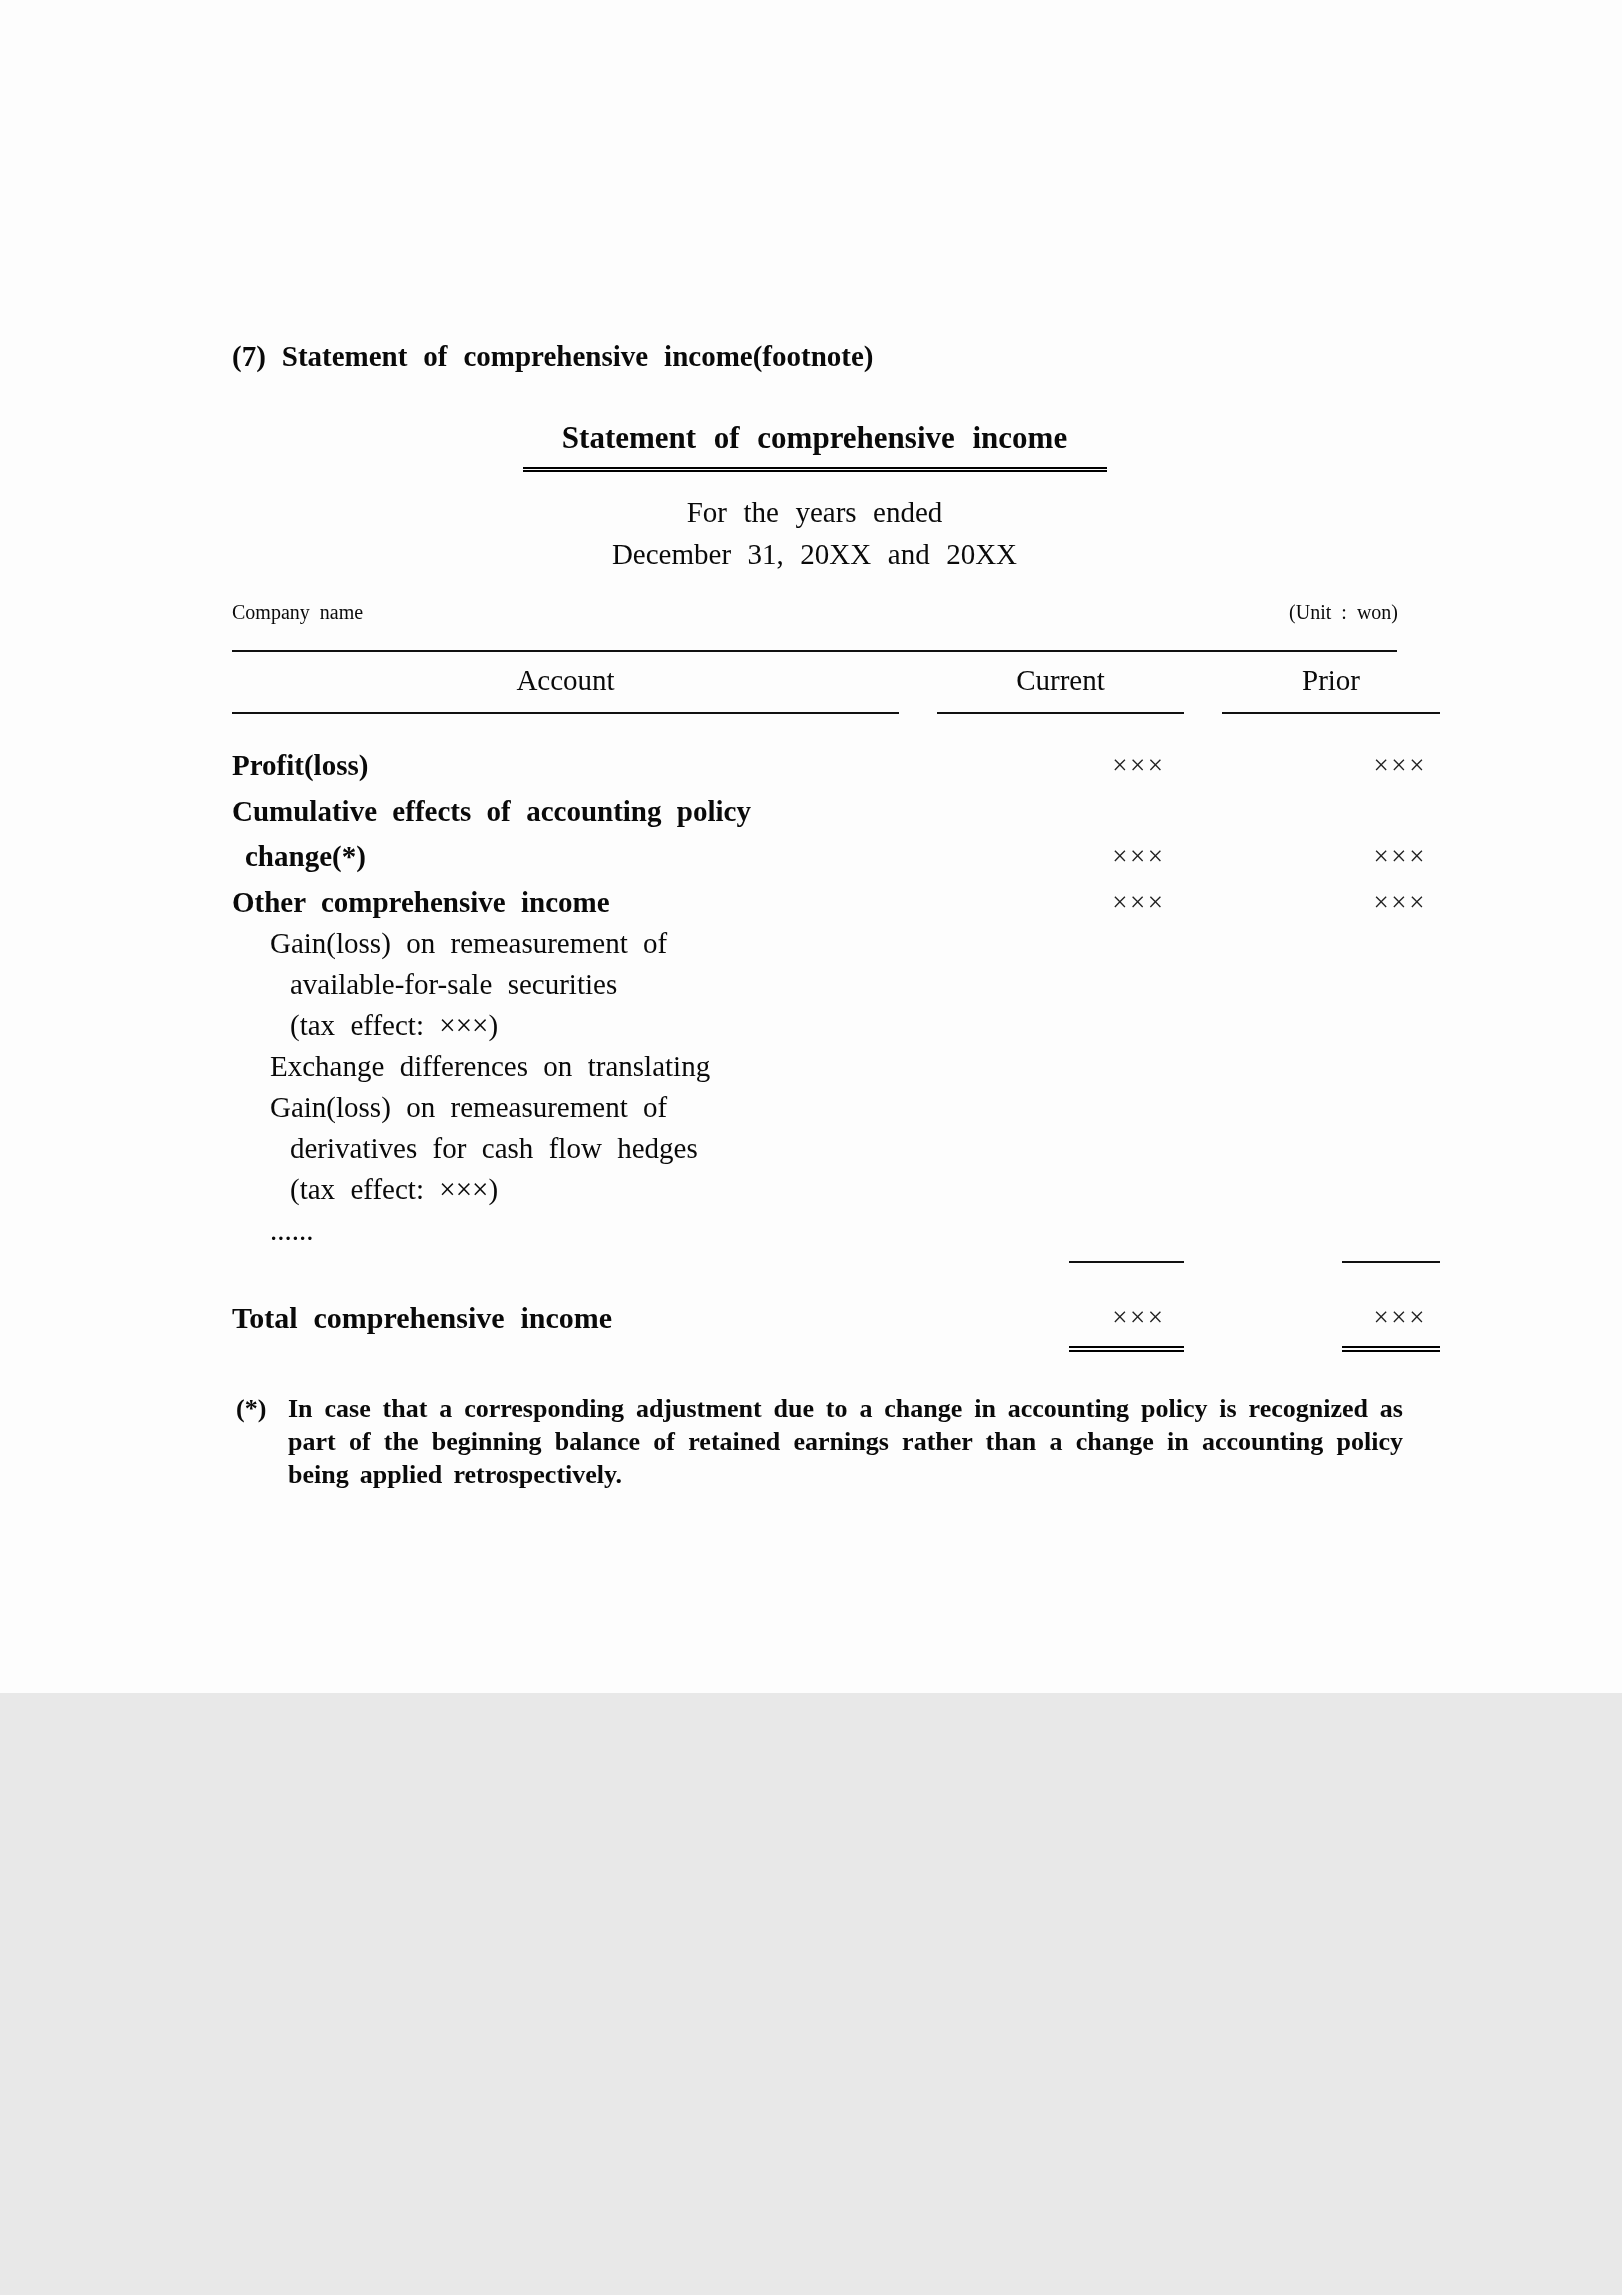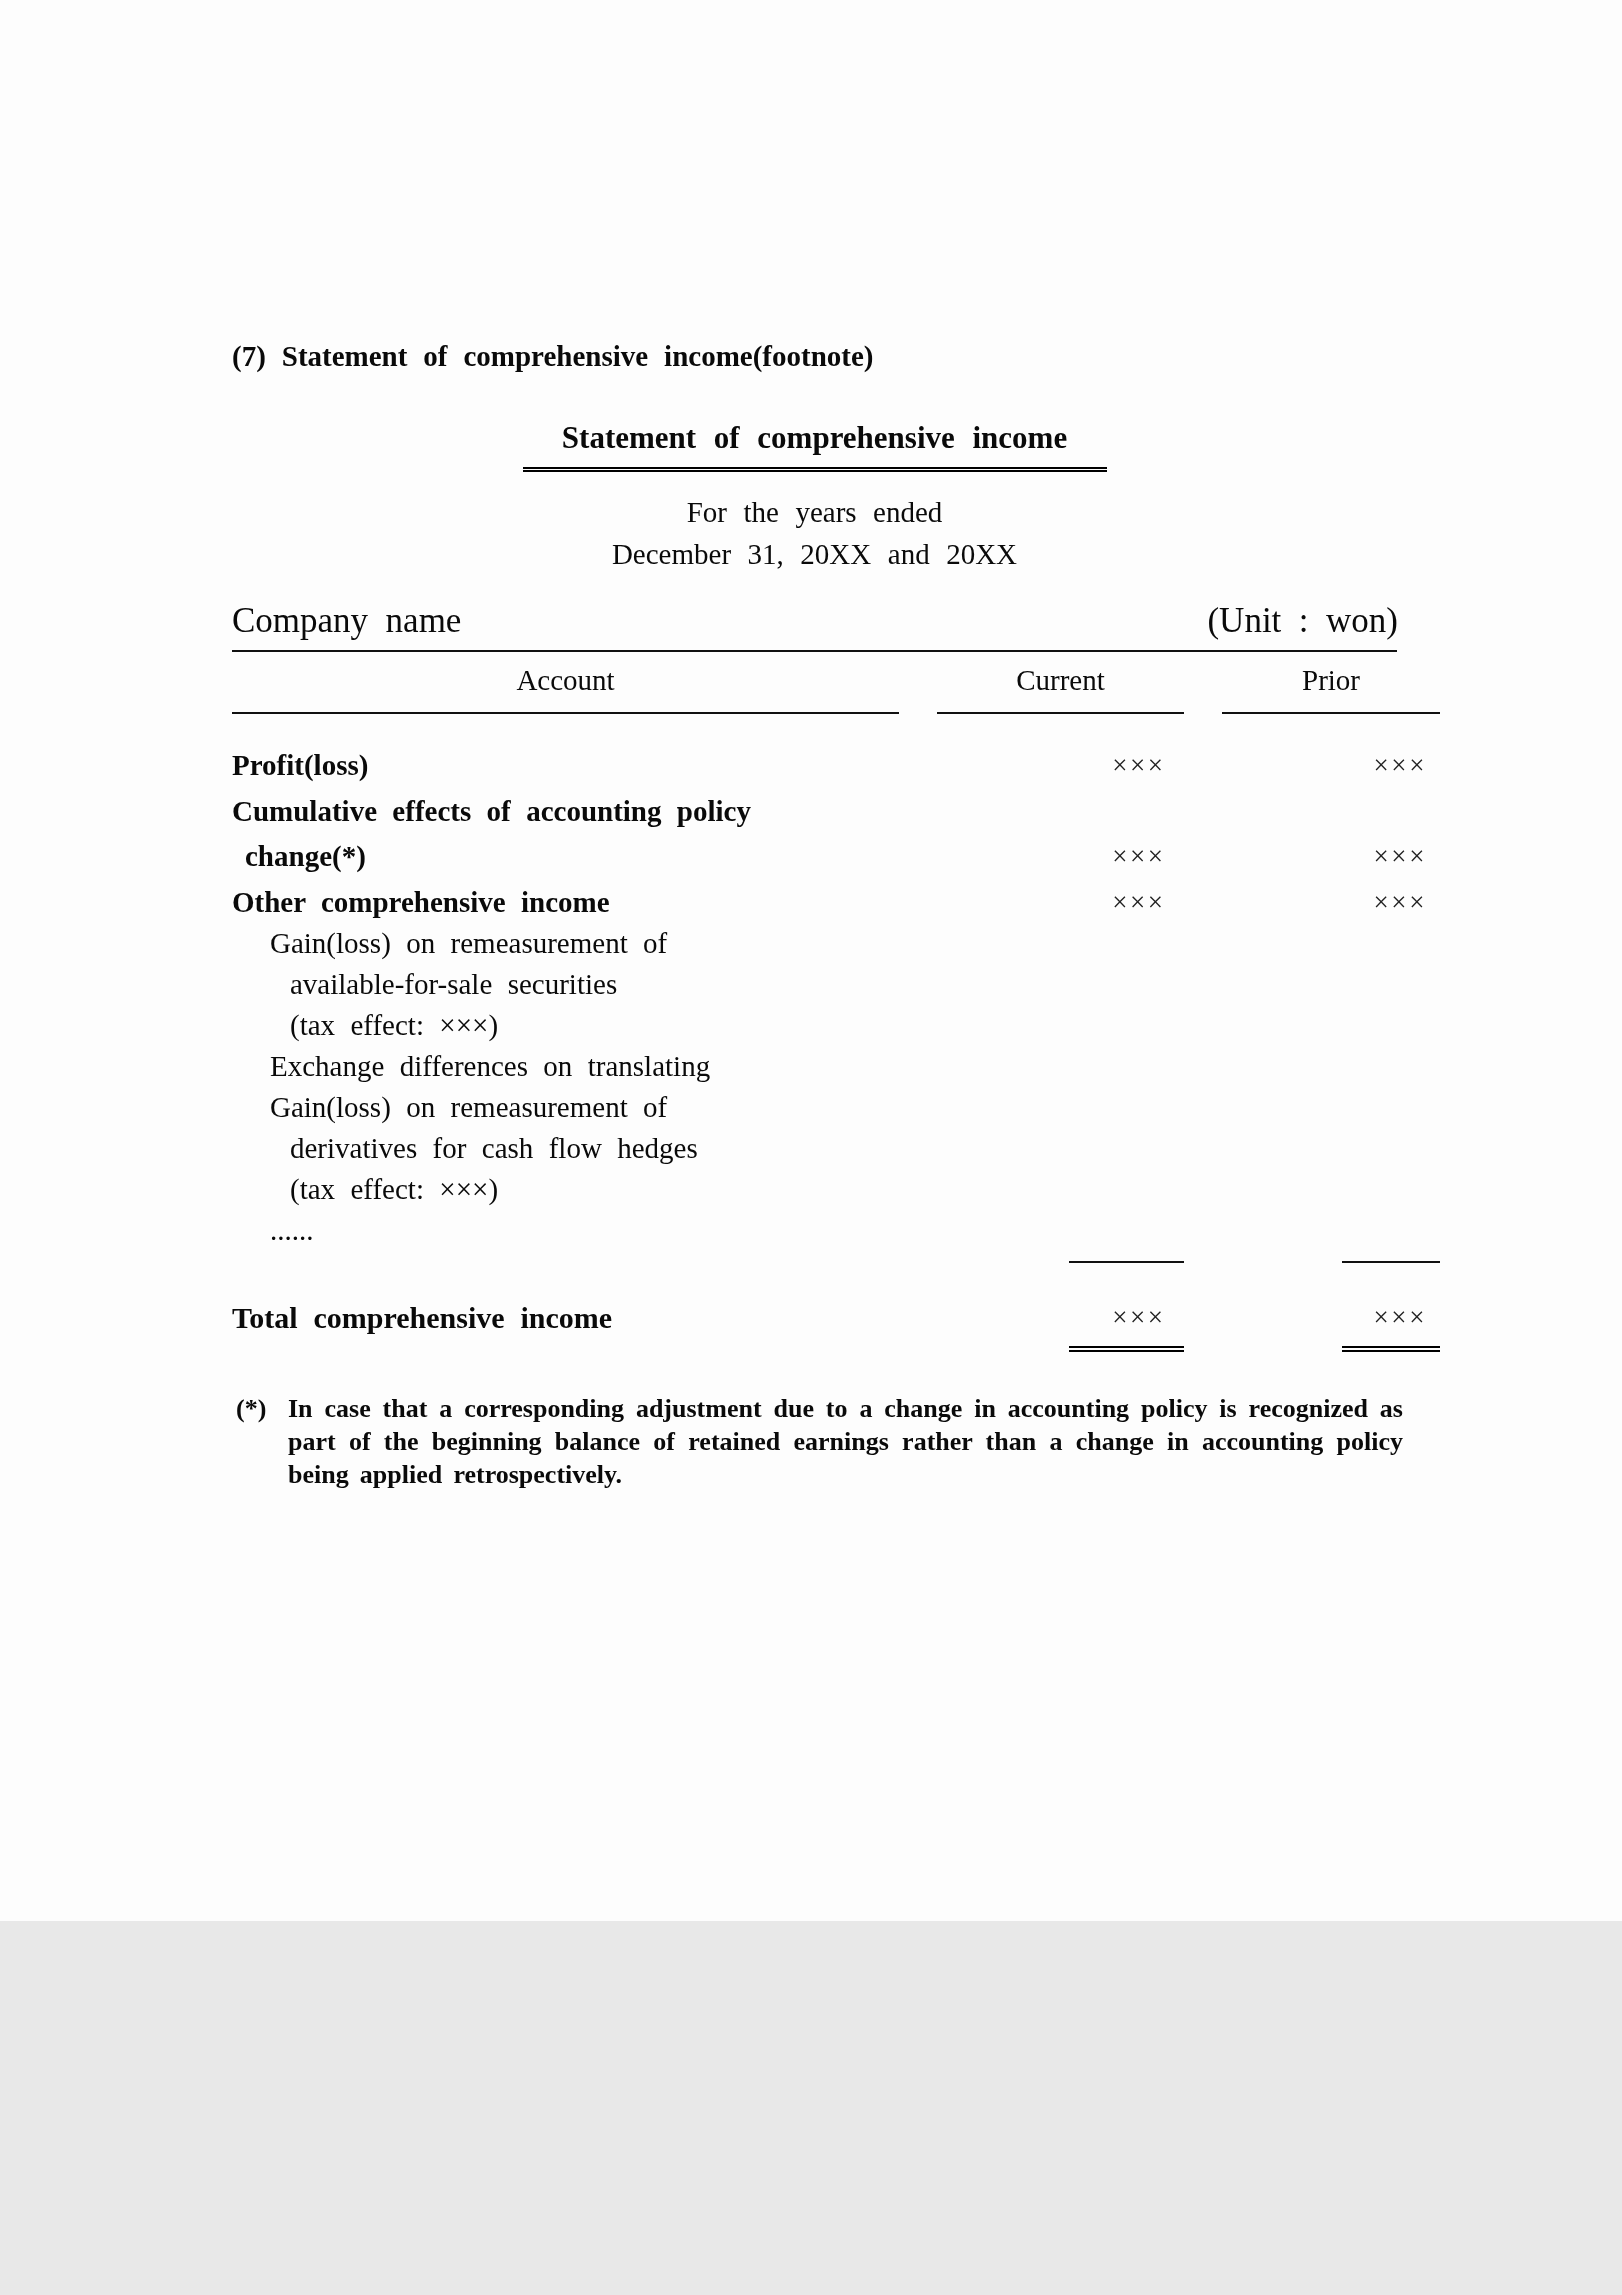--- a/index.html
+++ b/index.html
@@ -1,20 +1,20 @@
 <!DOCTYPE html>
 <html style="font-size:10.5px"><head>
 <meta charset="utf-8">
 <style>
   * { margin:0; padding:0; box-sizing:border-box; }
   html,body { background:#e8e8e8; }
   .page {
     position:relative;
     width:1623px;
-    height:1921px;
+    height:1693px;
     background:#fdfdfd;
     font-family:"Liberation Serif","DejaVu Serif",serif;
     color:#0a0a0a;
     overflow:hidden;
     margin:0 auto;
   }
   .heading {
     position:absolute; left:232px; top:340px;
     font-size:29px; font-weight:bold; word-spacing:0.30em;
   }
@@ -24,21 +24,21 @@
   }
   .stmt-title { font-size:31px; font-weight:bold; word-spacing:0.32em; }
   .title-rule {
     width:584px; height:5.2px; margin:10.5px auto 19.6px;
     border-top:2.6px solid #000; border-bottom:2.6px solid #000;
   }
   .period { font-size:29px; line-height:42px; word-spacing:0.32em; }
   .company-row {
     position:absolute; left:232px; top:601px; width:1166px;
     display:flex; justify-content:space-between; align-items:flex-end;
-    font-size:35px; word-spacing:0.25em;
+    font-size:20px; word-spacing:0.25em;
   }
   .stmt-table {
     position:absolute; left:232px; top:650px; width:1165px;
     border-top:2px solid #111;
   }
   .grid-cols {
     display:grid;
     grid-template-columns:667px 247px 218px;
     column-gap:16.4px;
     gap:38px;

